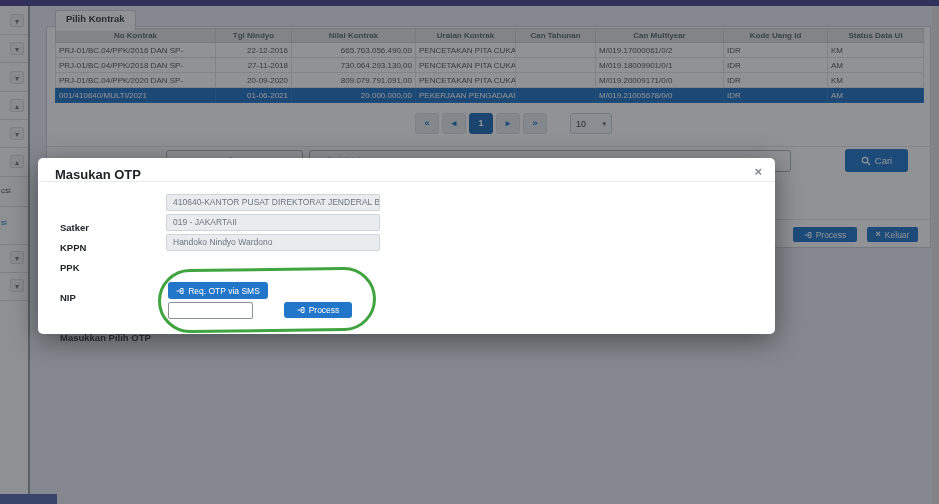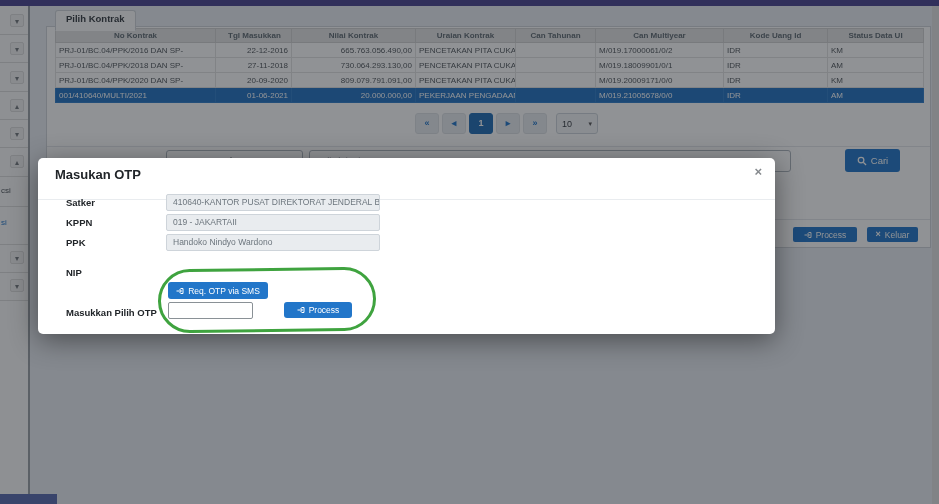--- a/index.html
+++ b/index.html
@@ -39,57 +39,57 @@
   table.grid td { height:15px; border:1px solid #e2e2e2; color:#50565b; padding:0 3px;
                   overflow:hidden; white-space:nowrap; }
   td.r { text-align:right; }
   tr.sel td { background:#2272c2; color:#ffffff; border-color:#2f7ec9; }
 
   .pager { position:absolute; left:368px; top:86px; display:flex; align-items:center; gap:3px; }
   .pbtn { width:24px; height:21px; background:#e9ecef; border:1px solid #dde1e5;
           border-radius:3px; color:#2276c9; font-size:9px; font-weight:bold;
           text-align:center; line-height:19px; }
   .pbtn.active { background:#1f6cb5; border-color:#1f6cb5; color:#fff; }
-  .psize { margin-left:6px; width:42px; height:21px; background:#f4f5f7; border:1px solid #ced4da;
+  .psize { margin-left:20px; width:42px; height:21px; background:#f4f5f7; border:1px solid #ced4da;
            border-radius:3px; font-size:9px; color:#343a40; display:flex; align-items:center;
            justify-content:space-between; padding:0 5px; }
   .psize .caret { font-size:7px; color:#555; }
 
   .hr { position:absolute; left:0; width:883px; height:1px; background:#e4e7ea; }
 
   .fieldsel { position:absolute; left:119px; top:123px; width:137px; height:22px;
               background:#fff; border:1px solid #adb5bd; border-radius:3px; font-size:9px;
               color:#495057; line-height:20px; padding:0 7px; }
   .fieldsel .caret { position:absolute; right:6px; top:0; font-size:7px; color:#555; }
   .crit { position:absolute; left:262px; top:123px; width:482px; height:22px;
           background:#fff; border:1px solid #adb5bd; border-radius:3px; font-size:9px;
           color:#495057; padding:0 7px; font-family:"Liberation Sans", sans-serif; }
   .crit::placeholder { color:#949aa0; }
   .btn { background:#2276c9; color:#fff; border:none; border-radius:3px;
          display:flex; align-items:center; justify-content:center; gap:4px; }
-  .cari { position:absolute; left:798px; top:122px; width:55px; height:23px; font-size:9.5px; }
+  .cari { position:absolute; left:798px; top:122px; width:63px; height:23px; font-size:9.5px; }
   .act  { position:absolute; top:200px; height:15px; font-size:8.5px; border-radius:2px; }
   .act.process { left:746px; width:64px; }
   .act.keluar  { left:820px; width:51px; }
   .xglyph { font-size:9px; font-weight:bold; line-height:1; }
 
   
   .overlay { position:absolute; left:0; top:0; width:939px; height:504px;
              background:rgba(24,28,34,0.48); z-index:10; }
 
   
   .modal { position:absolute; left:38px; top:158px; width:737px; height:176px;
            background:#fff; border-radius:5px; box-shadow:0 6px 28px rgba(0,0,0,0.45); z-index:20; }
-  .mhead { position:absolute; left:0; top:0; width:737px; height:42px; border-bottom:1px solid #e9ecef; }
+  .mhead { position:absolute; left:0; top:0; width:737px; height:24px; border-bottom:1px solid #e9ecef; }
   .mtitle { position:absolute; left:17px; top:0; line-height:33px; font-size:13px;
             font-weight:bold; color:#212529; }
   .mclose { position:absolute; right:13px; top:7px; font-size:13px; font-weight:bold;
             color:#85898d; line-height:1; cursor:default; }
-  .mlabel { position:absolute; left:28px; width:108px; font-size:9.5px; font-weight:bold;
-            color:#212529; }
+  .mlabel { position:absolute; left:22px; width:108px; font-size:9.5px; font-weight:bold;
+            color:#212529;margin-top:25px; }
   .mfield { position:absolute; left:128px; width:214px; height:17px; background:#e9ecef;
             border:1px solid #ced4da; border-radius:2px; font-size:8.5px; color:#6c757d;
             line-height:15px; padding:0 6px; overflow:hidden; white-space:nowrap; }
   .reqbtn { position:absolute; left:130px; top:124px; width:100px; height:17px;
             font-size:8.5px; z-index:22; }
   .otpinp { position:absolute; left:130px; top:144px; width:85px; height:17px;
             background:#fff; border:1px solid #8a9196; border-radius:2px; z-index:22;
             font-family:"Liberation Sans", sans-serif; font-size:9px; padding:0 4px; }
   .mproc  { position:absolute; left:246px; top:144px; width:68px; height:16px;
             font-size:8.5px; z-index:22; }
@@ -142,21 +142,21 @@
           <col style="width:124px">
           <col style="width:100px">
         <col style="width:80px">
           <col style="width:128px">
           <col style="width:104px">
           <col style="width:96px">
       </colgroup>
       <tbody>
           <tr>
         <th>No Kontrak</th>
-        <th>Tgl Masukkan</th>
+        <th>Tgl Nindyo</th>
         <th>Nilai Kontrak</th>
         <th>Uraian Kontrak</th>
         <th>Can Tahunan</th>
         <th>Can Multiyear</th>
         <th>Kode Uang Id</th>
         <th>Status Data UI</th>
       </tr>
       <tr>
         <td>PRJ-01/BC.04/PPK/2016 DAN SP-</td>
         <td class="r">22-12-2016</td>

